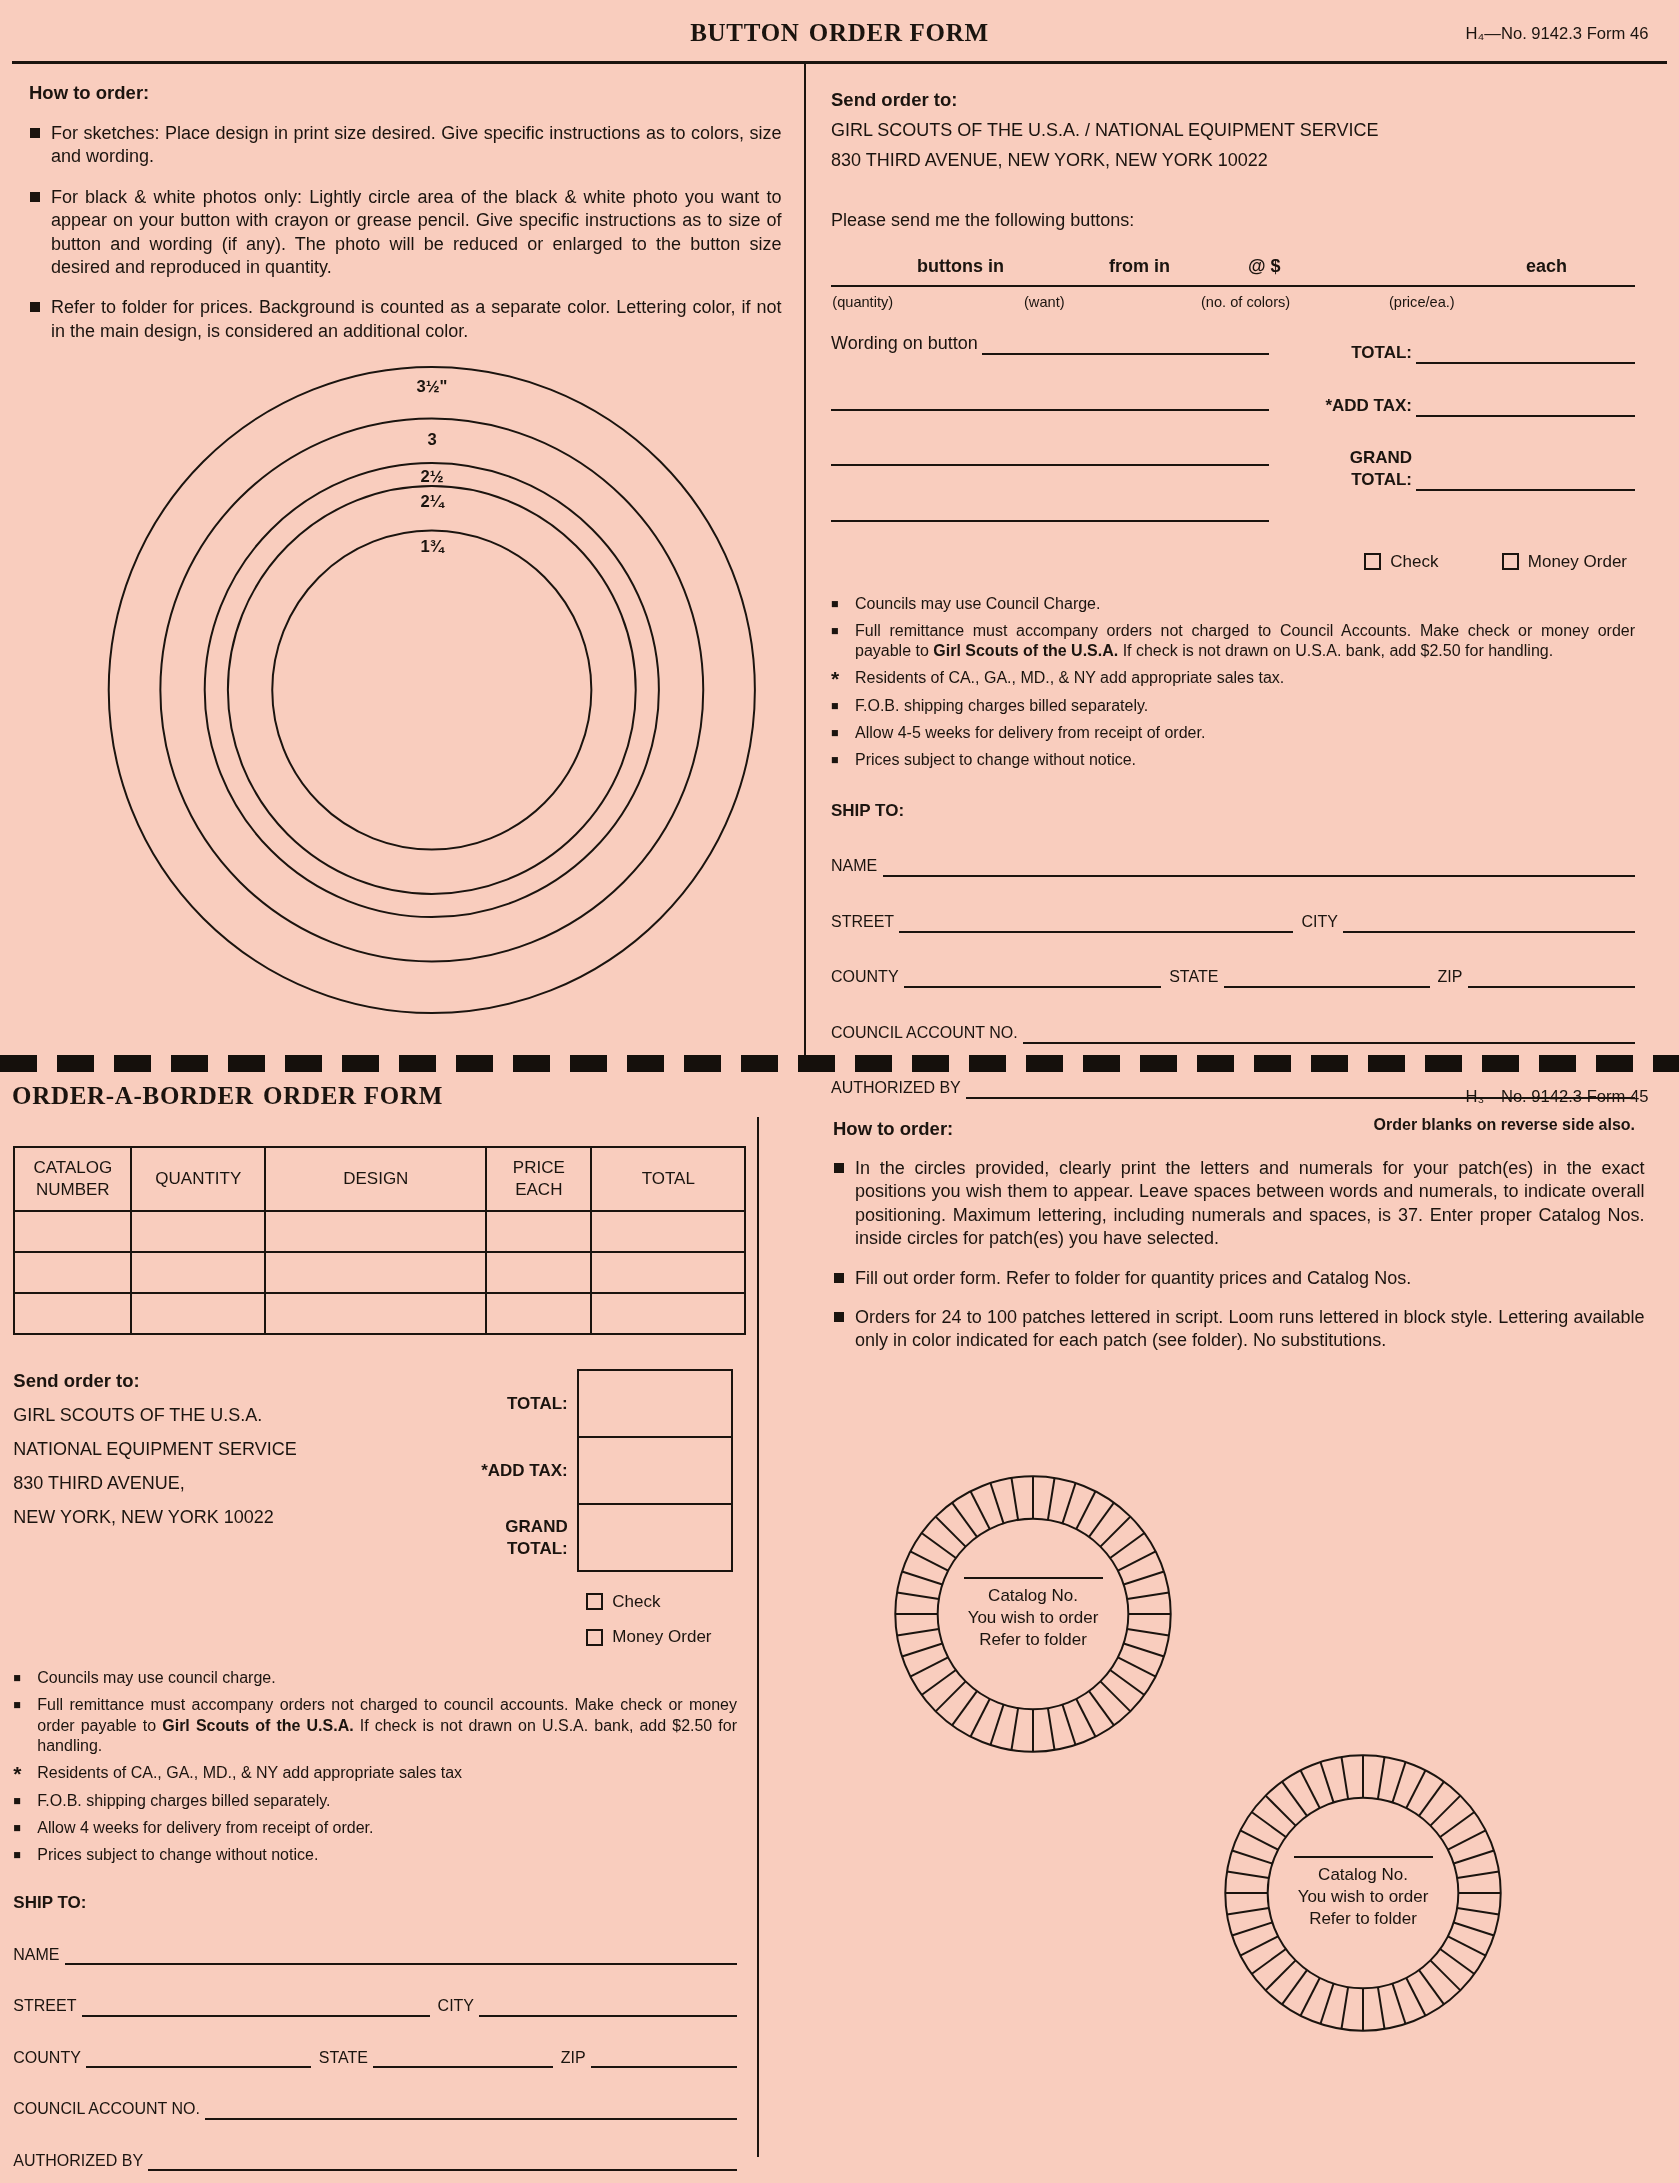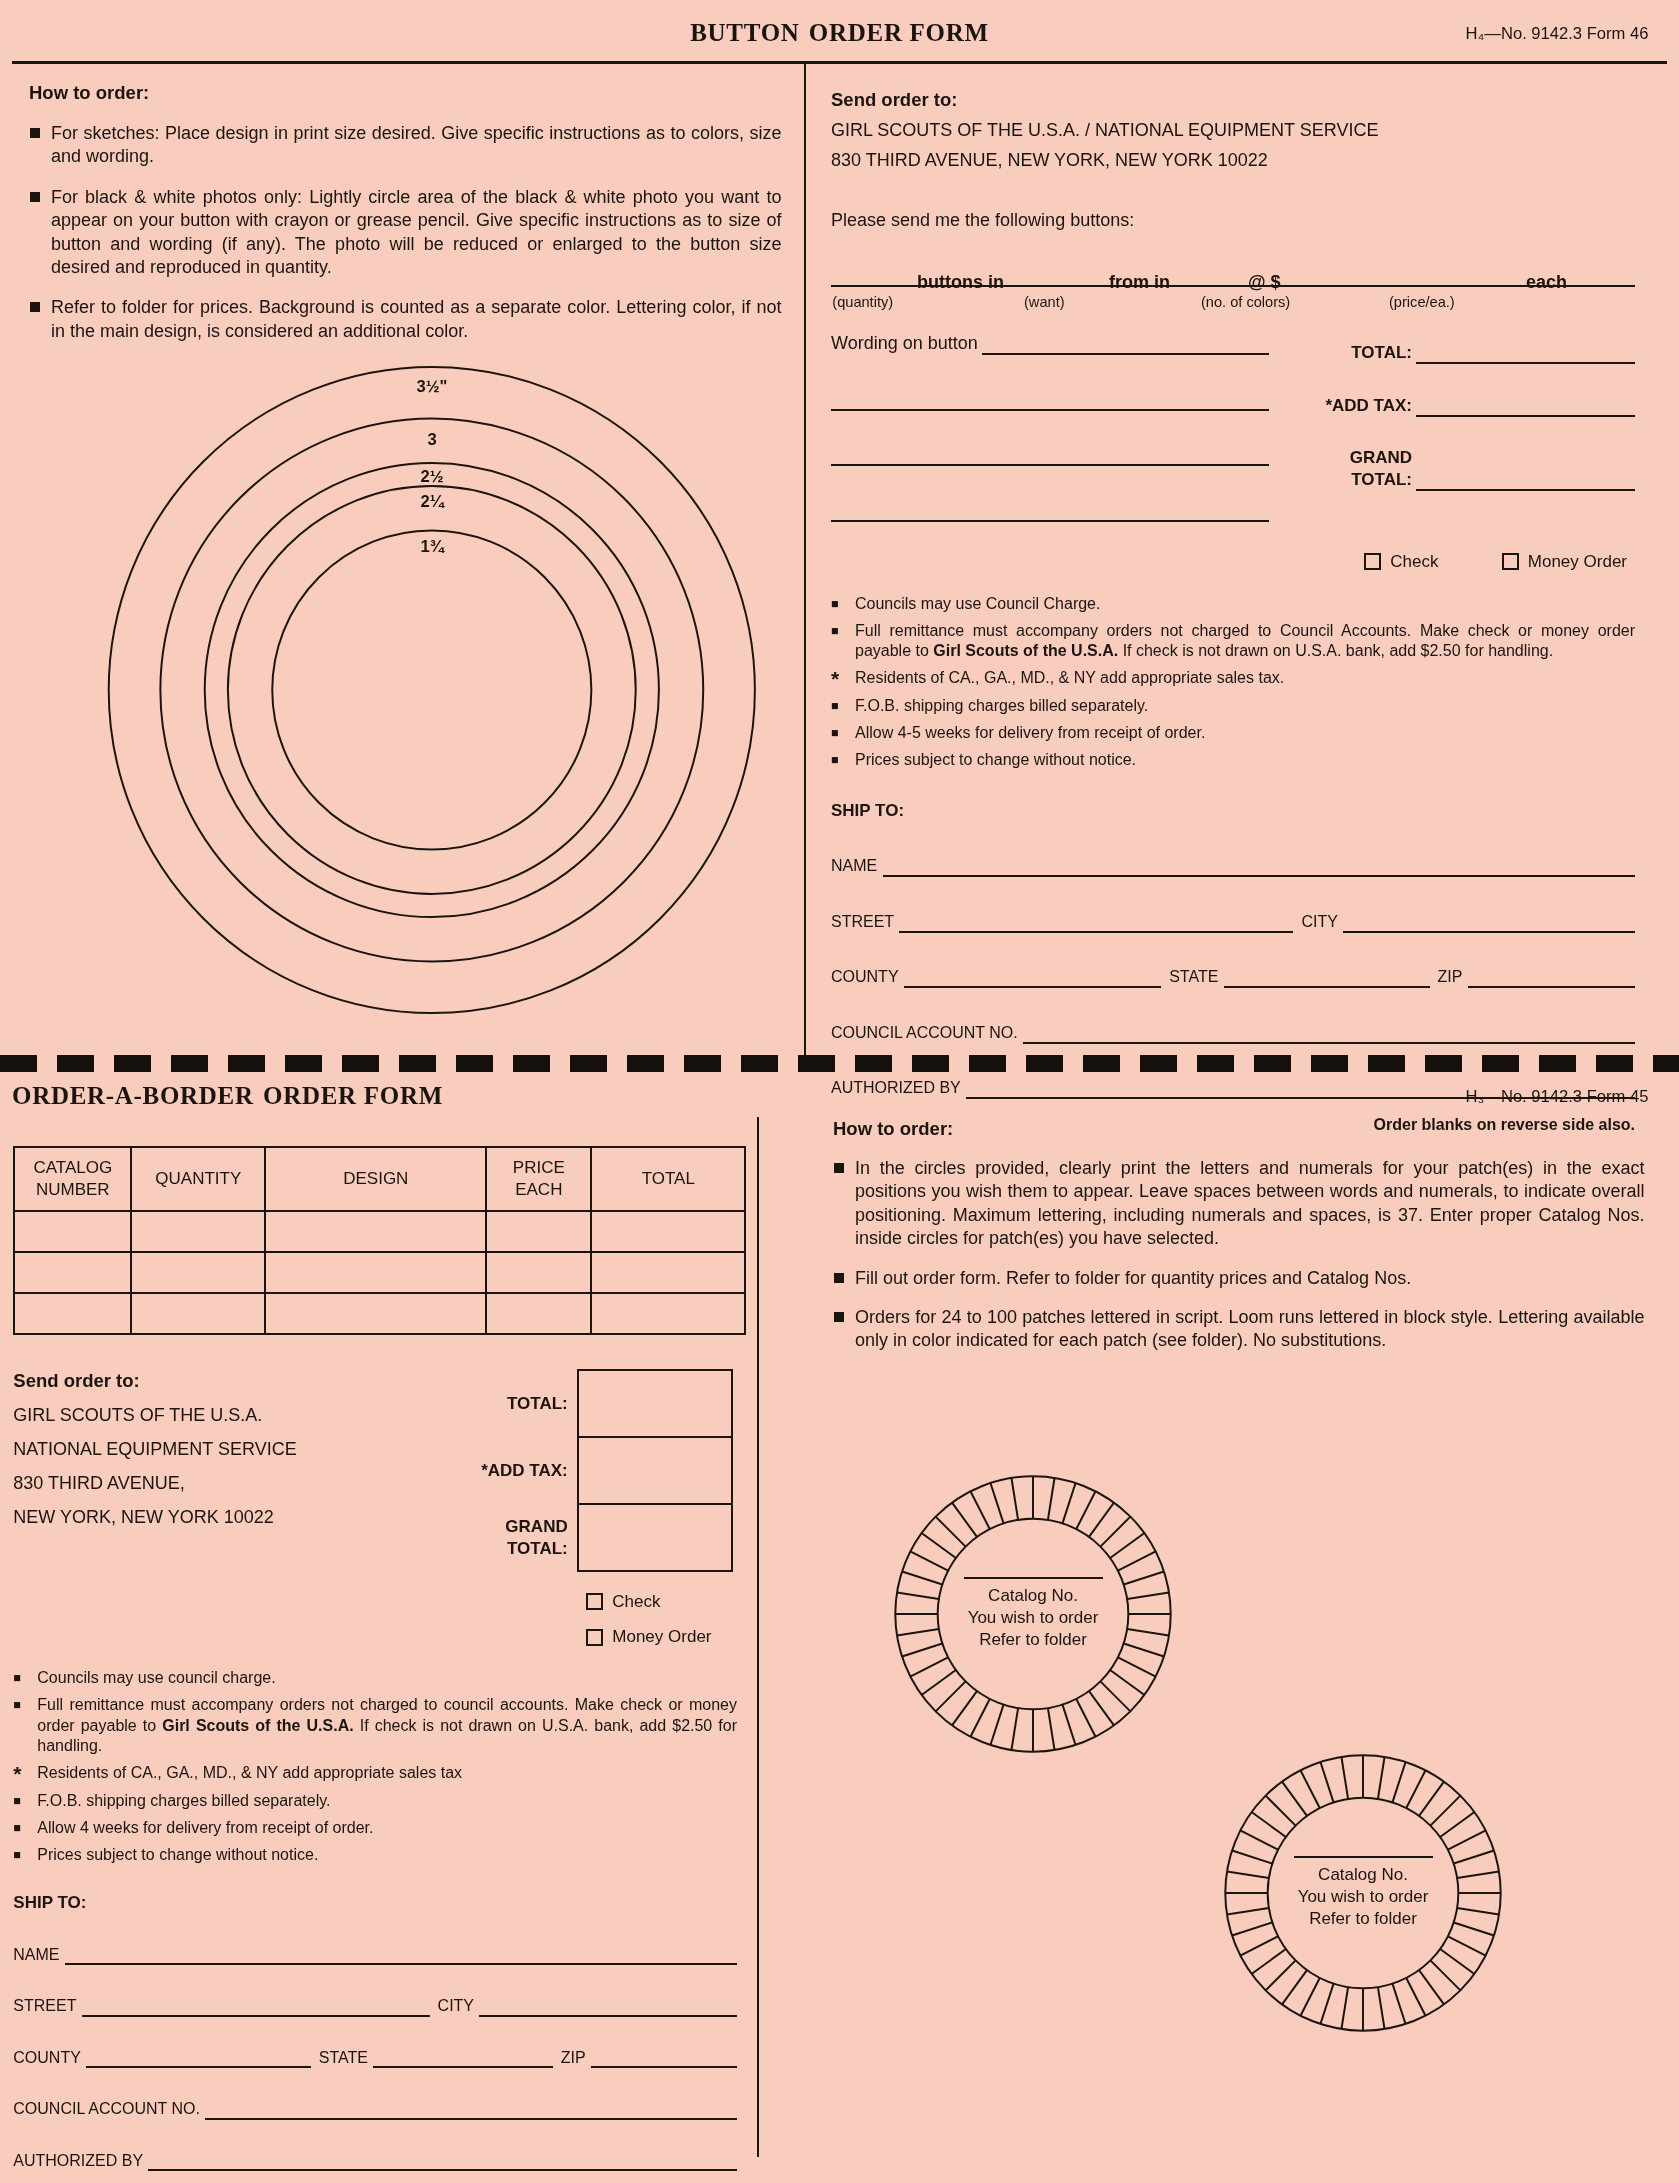--- a/index.html
+++ b/index.html
@@ -36,21 +36,21 @@
   .circles-wrap{ position:relative; width:750px; height:670px; margin-top:12px; }
   .circles-wrap svg{ width:100%; height:100%; }
   .circles-wrap circle{ fill:none; stroke:#1b140f; stroke-width:3; }
   .clabel{ position:absolute; left:403px; transform:translateX(-50%); font-weight:bold; font-size:16.6px; }
 
   
   .addr-line{ margin-top:6.6px; }
   .intro{ margin-top:37px; }
 
   .orow{ position:relative; height:77px; margin-top:22.5px; }
-  .olbl{ position:absolute; top:16px; font-size:18px; font-weight:bold; }
+  .olbl{ position:absolute; top:0; font-size:18px; font-weight:bold; }
   .oline{ position:absolute; top:30.5px; left:0; right:0; border-bottom:2px solid #1b140f; }
   .osub{ position:absolute; top:38px; font-size:14.6px; }
 
   .wording-area{ display:flex; gap:29px; }
   .wcol-left{ flex:1.3; }
   .wcol-right{ flex:1; }
   .frow{ display:flex; align-items:flex-end; margin-top:33px; }
   .wcol-left .frow:first-child{ margin-top:0; }
   .blank{ display:inline-block; height:22.5px; border-bottom:2px solid #1b140f; }
   .flbl{ font-size:16px; margin-right:5.3px; white-space:nowrap; }

